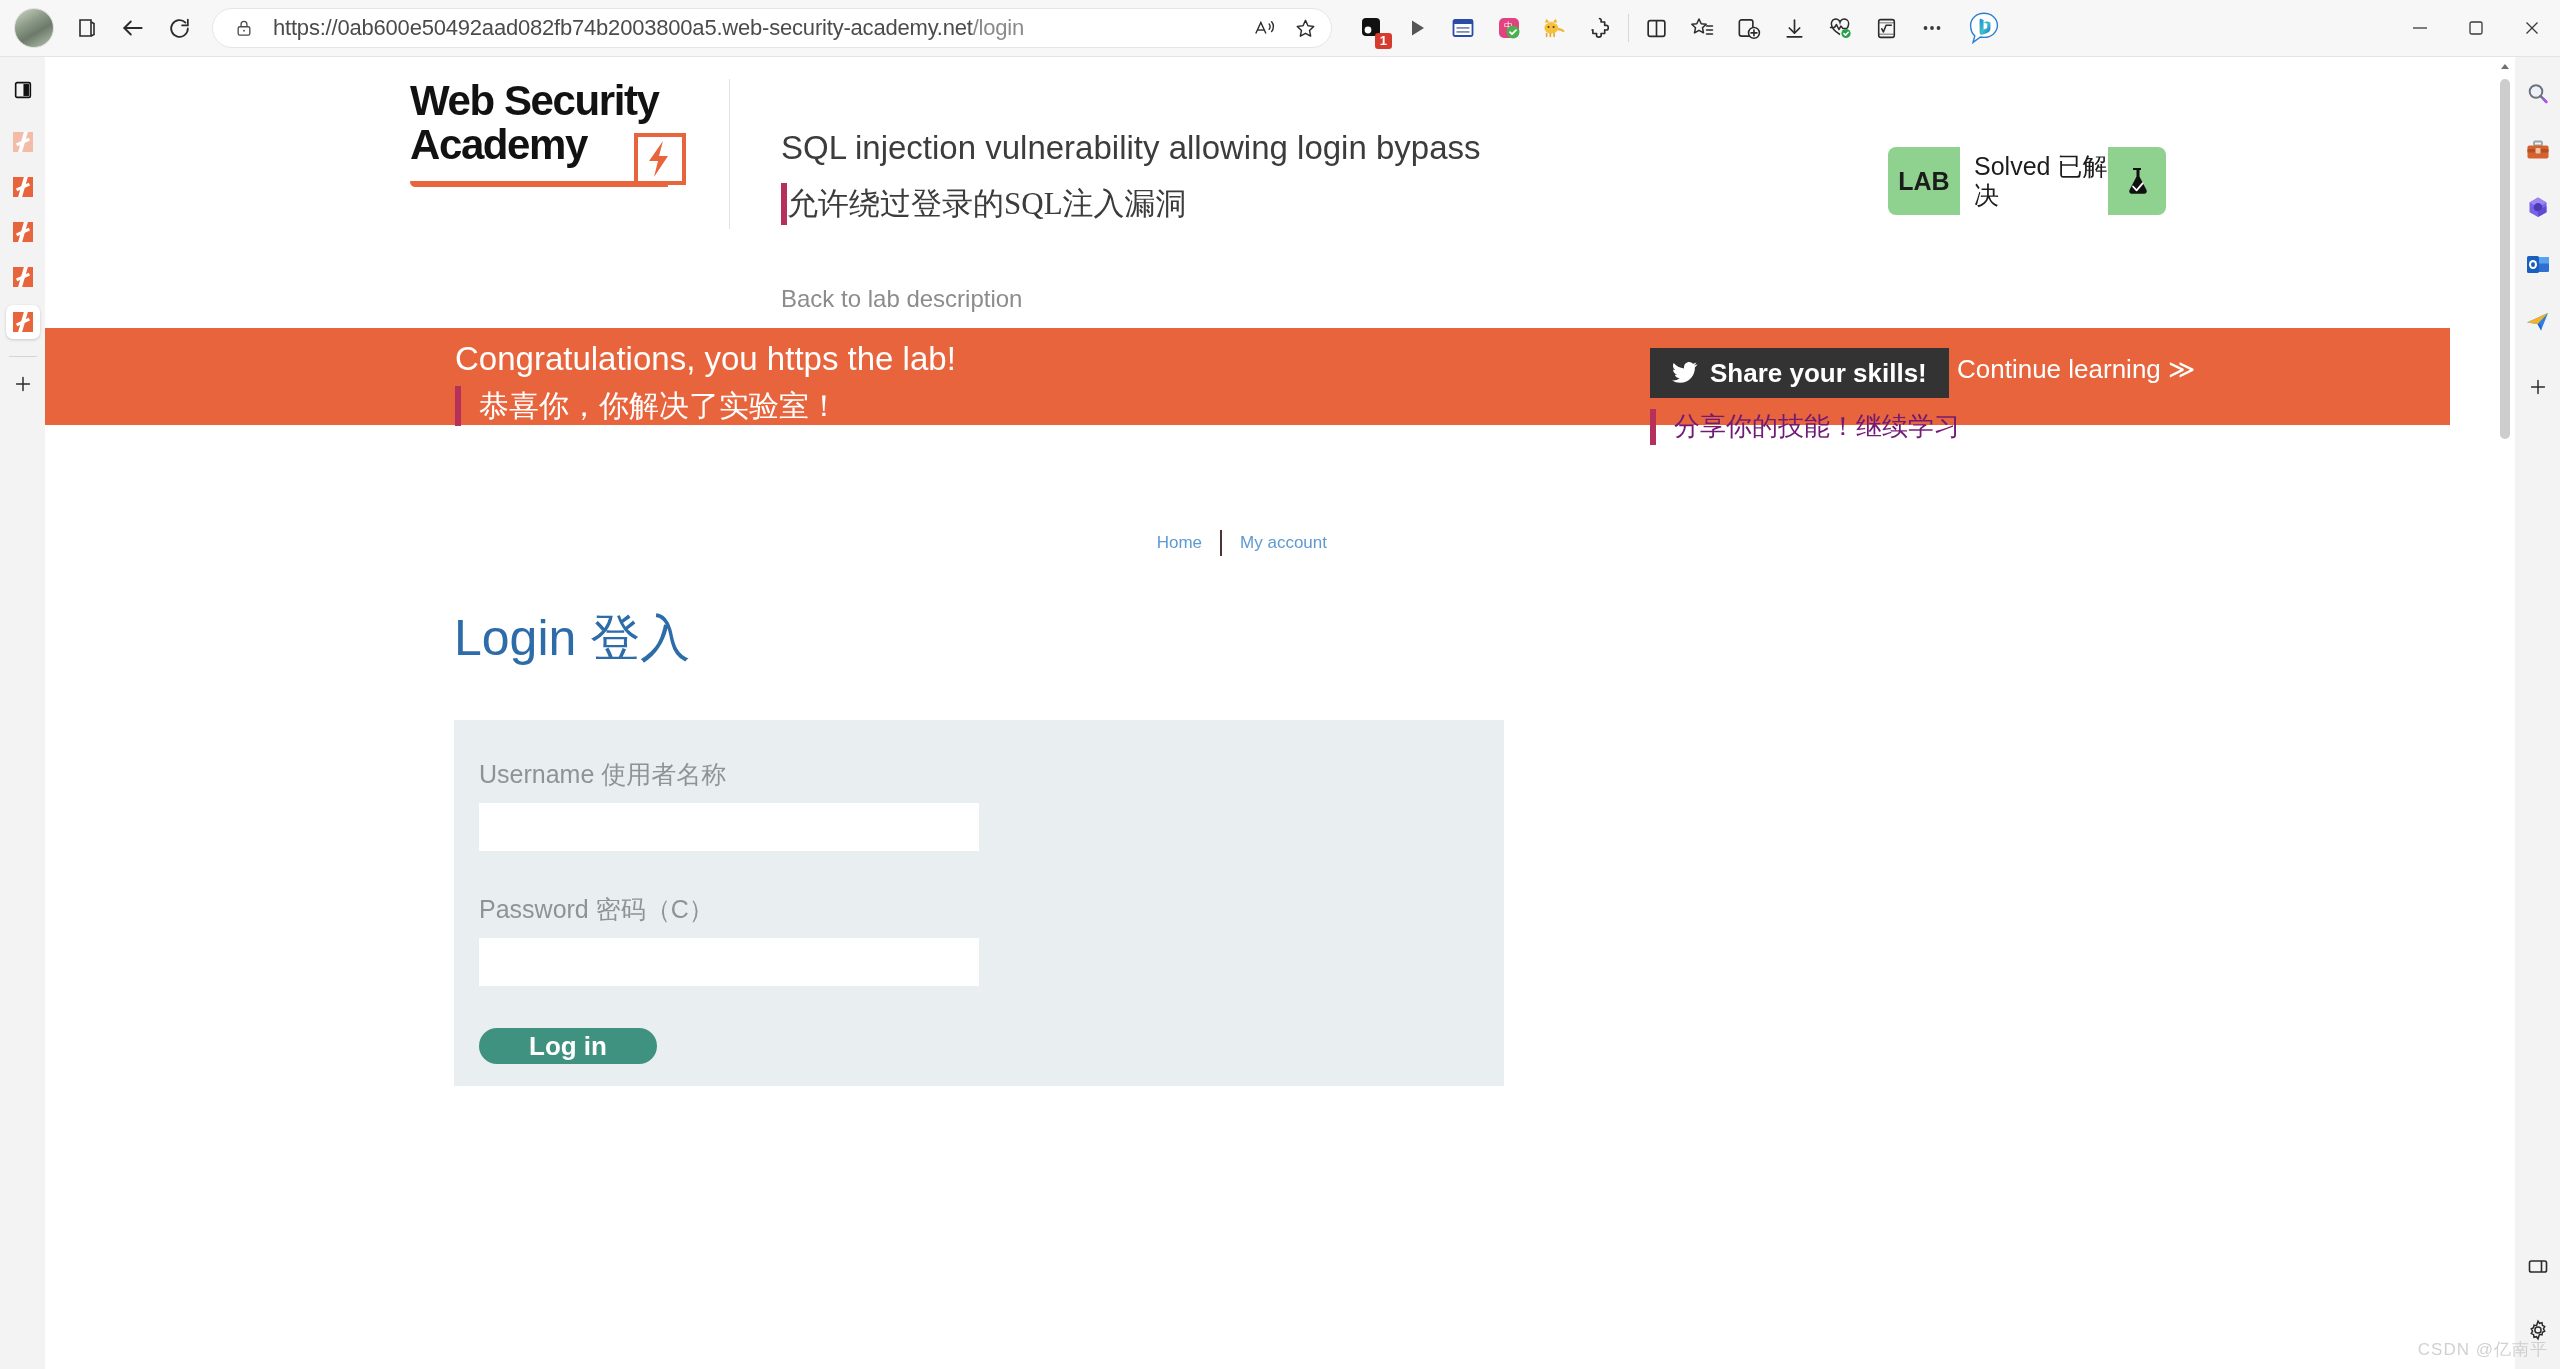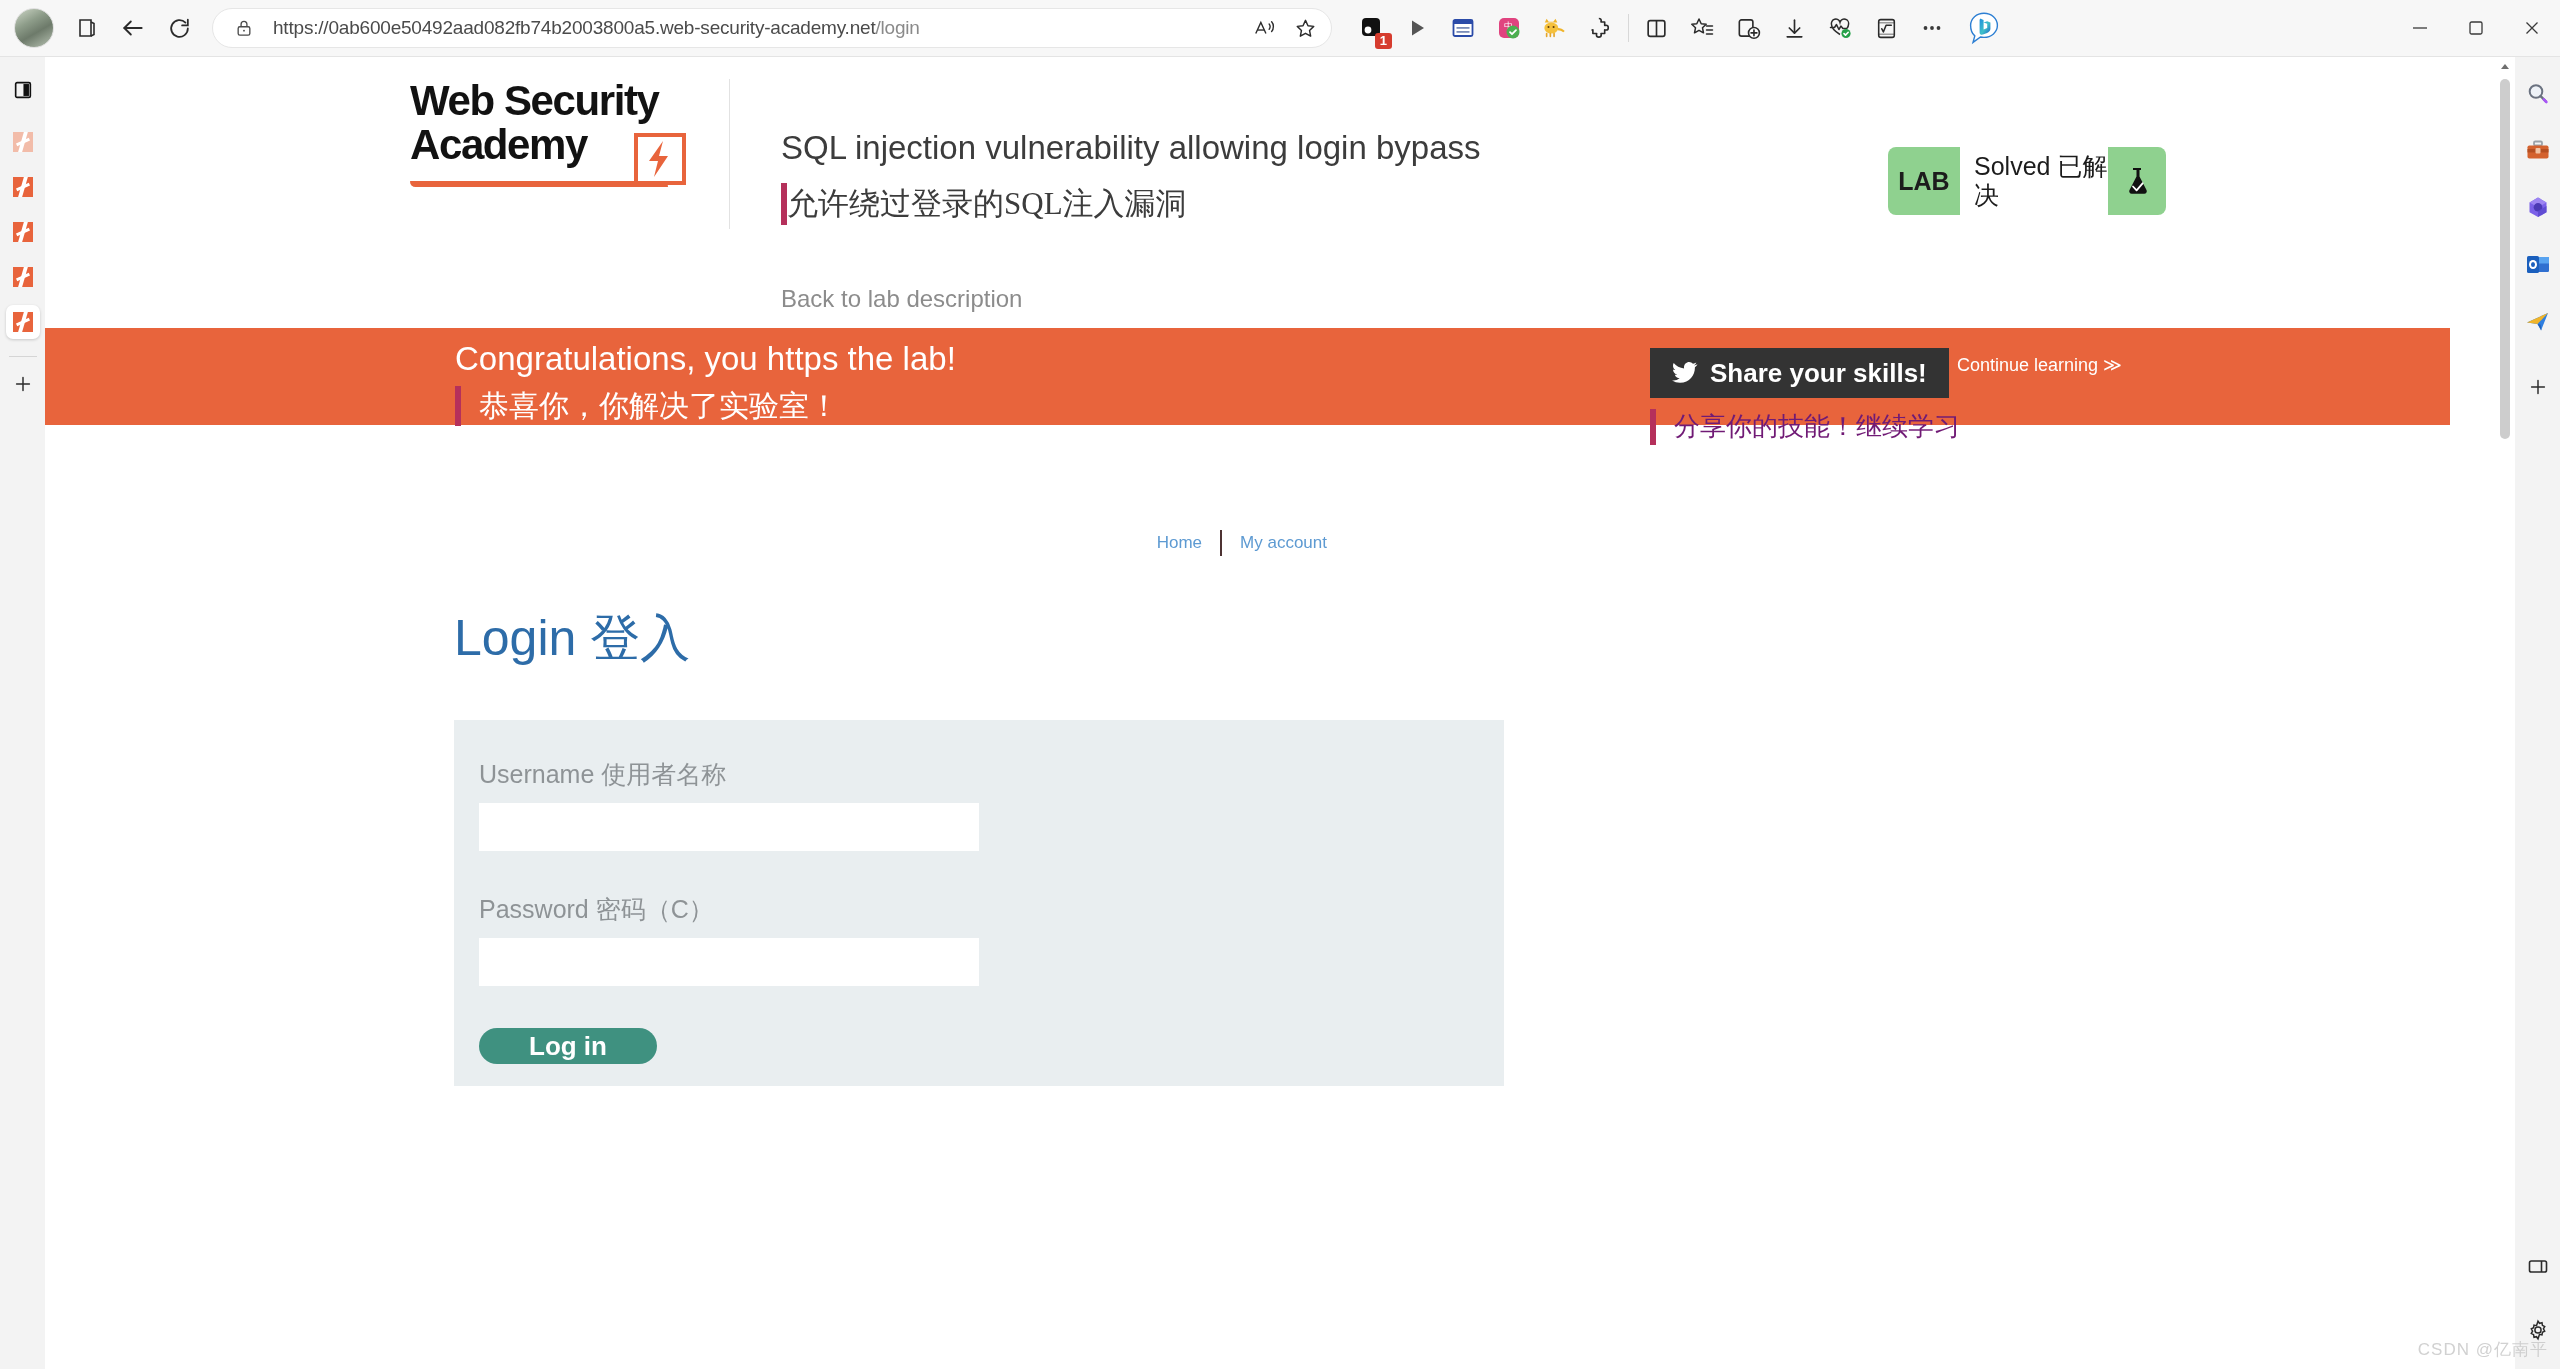--- a/index.html
+++ b/index.html
@@ -37,21 +37,21 @@
     flex: none; margin-left: 10px;
     height: 40px; width: 1120px;
     background: #ffffff;
     border-radius: 20px;
     display: flex; align-items: center;
     padding: 0 6px 0 14px;
     border: 1px solid #e6e6e6;
   }
   #url-text {
     flex: 1; margin-left: 12px;
-    font-size: 19px; color: #4b4b4b;
+    font-size: 22px; color: #4b4b4b;
     white-space: nowrap; overflow: hidden;
     letter-spacing: -0.2px;
   }
   #url-text .dim { color: #8a8a8a; }
   .urlbar-icon {
     width: 40px; height: 36px; flex:none;
     display:flex; align-items:center; justify-content:center;
     border-radius: 6px;
   }
 
@@ -249,21 +249,21 @@
     background: #333333;
     display: flex; align-items: center; gap: 12px;
     z-index: 5;
   }
   #share-btn-label {
     font-size: 26px; color: #ffffff; font-weight: 700;
     white-space: nowrap;
   }
   #continue-link {
     position: absolute; left: 1912px; top: 297px;
-    font-size: 18px; color: #ffffff;
+    font-size: 26px; color: #ffffff;
     white-space: nowrap; z-index: 5;
   }
   #banner-sub-zh-wrap {
     position: absolute; left: 1605px; top: 352px;
     display: flex; align-items: flex-start; z-index: 5;
   }
   #banner-sub-zh {
     font-size: 26px; color: #701a75; padding-left: 18px;
     white-space: nowrap;
   }

